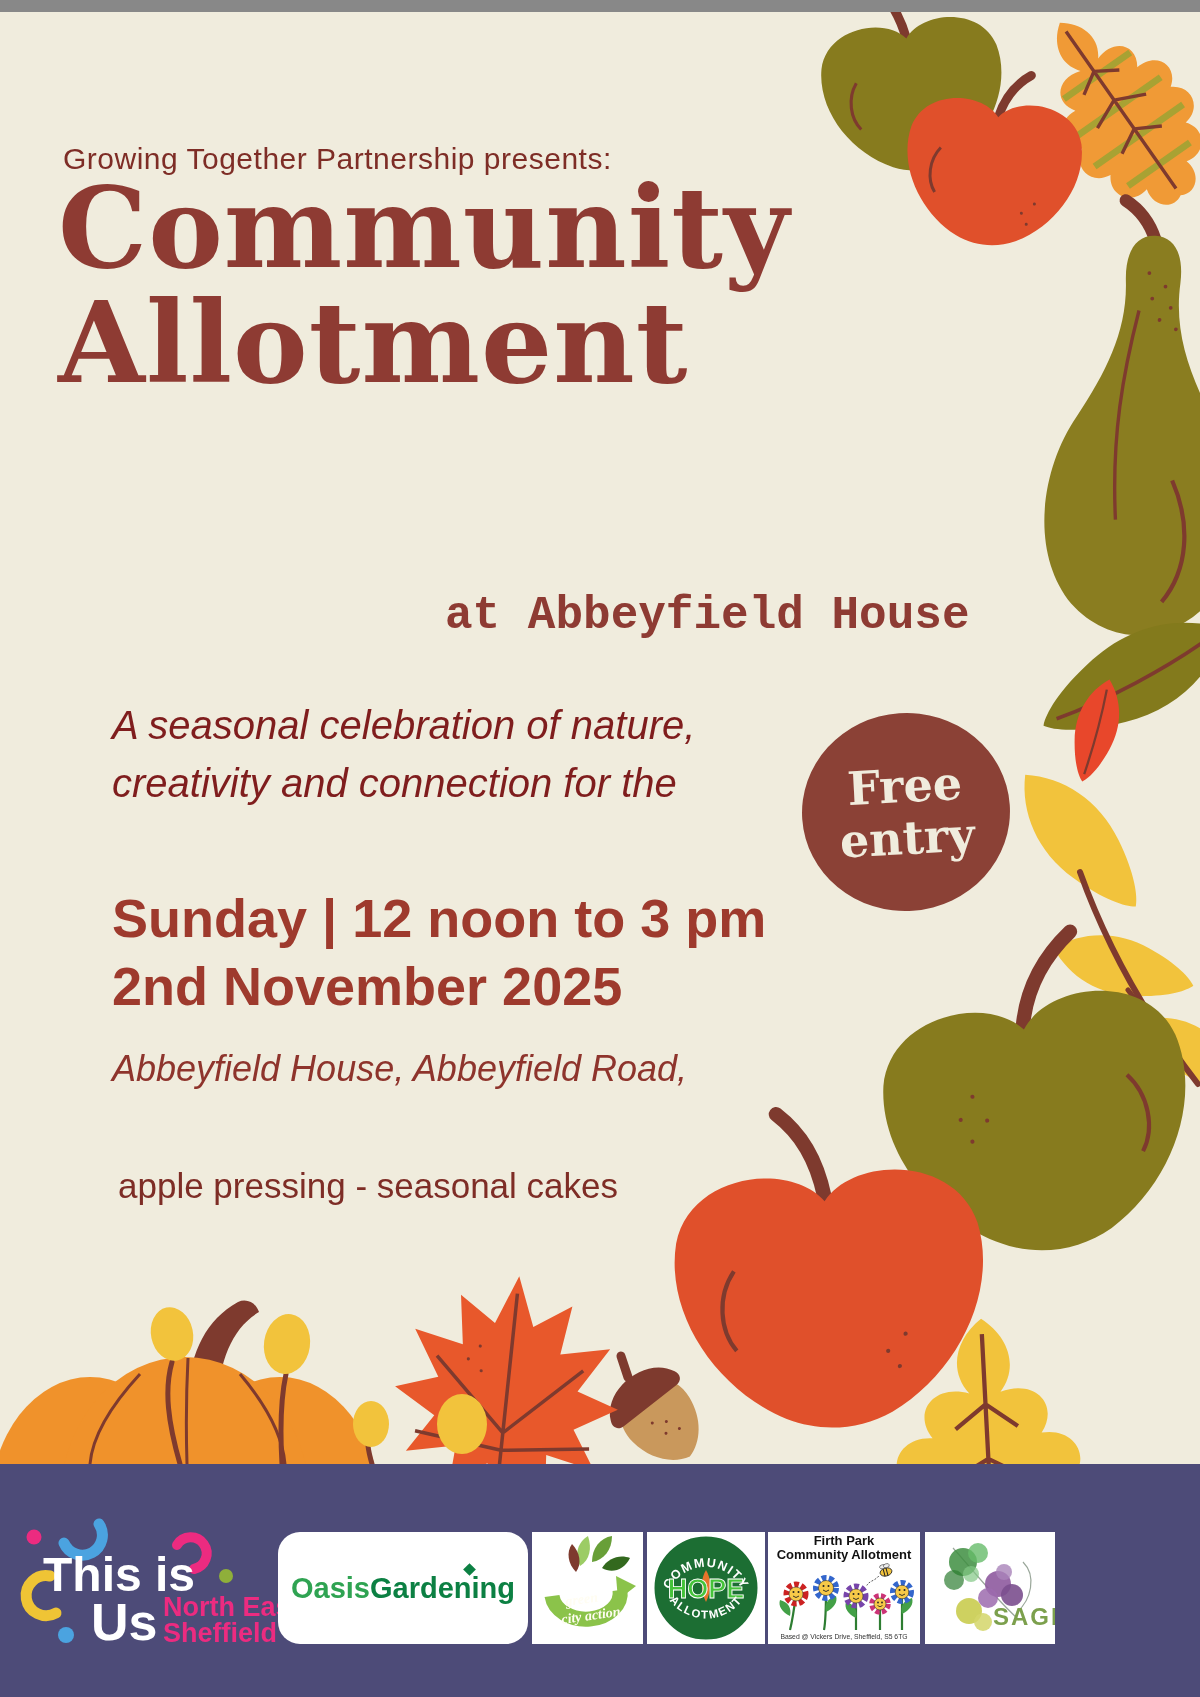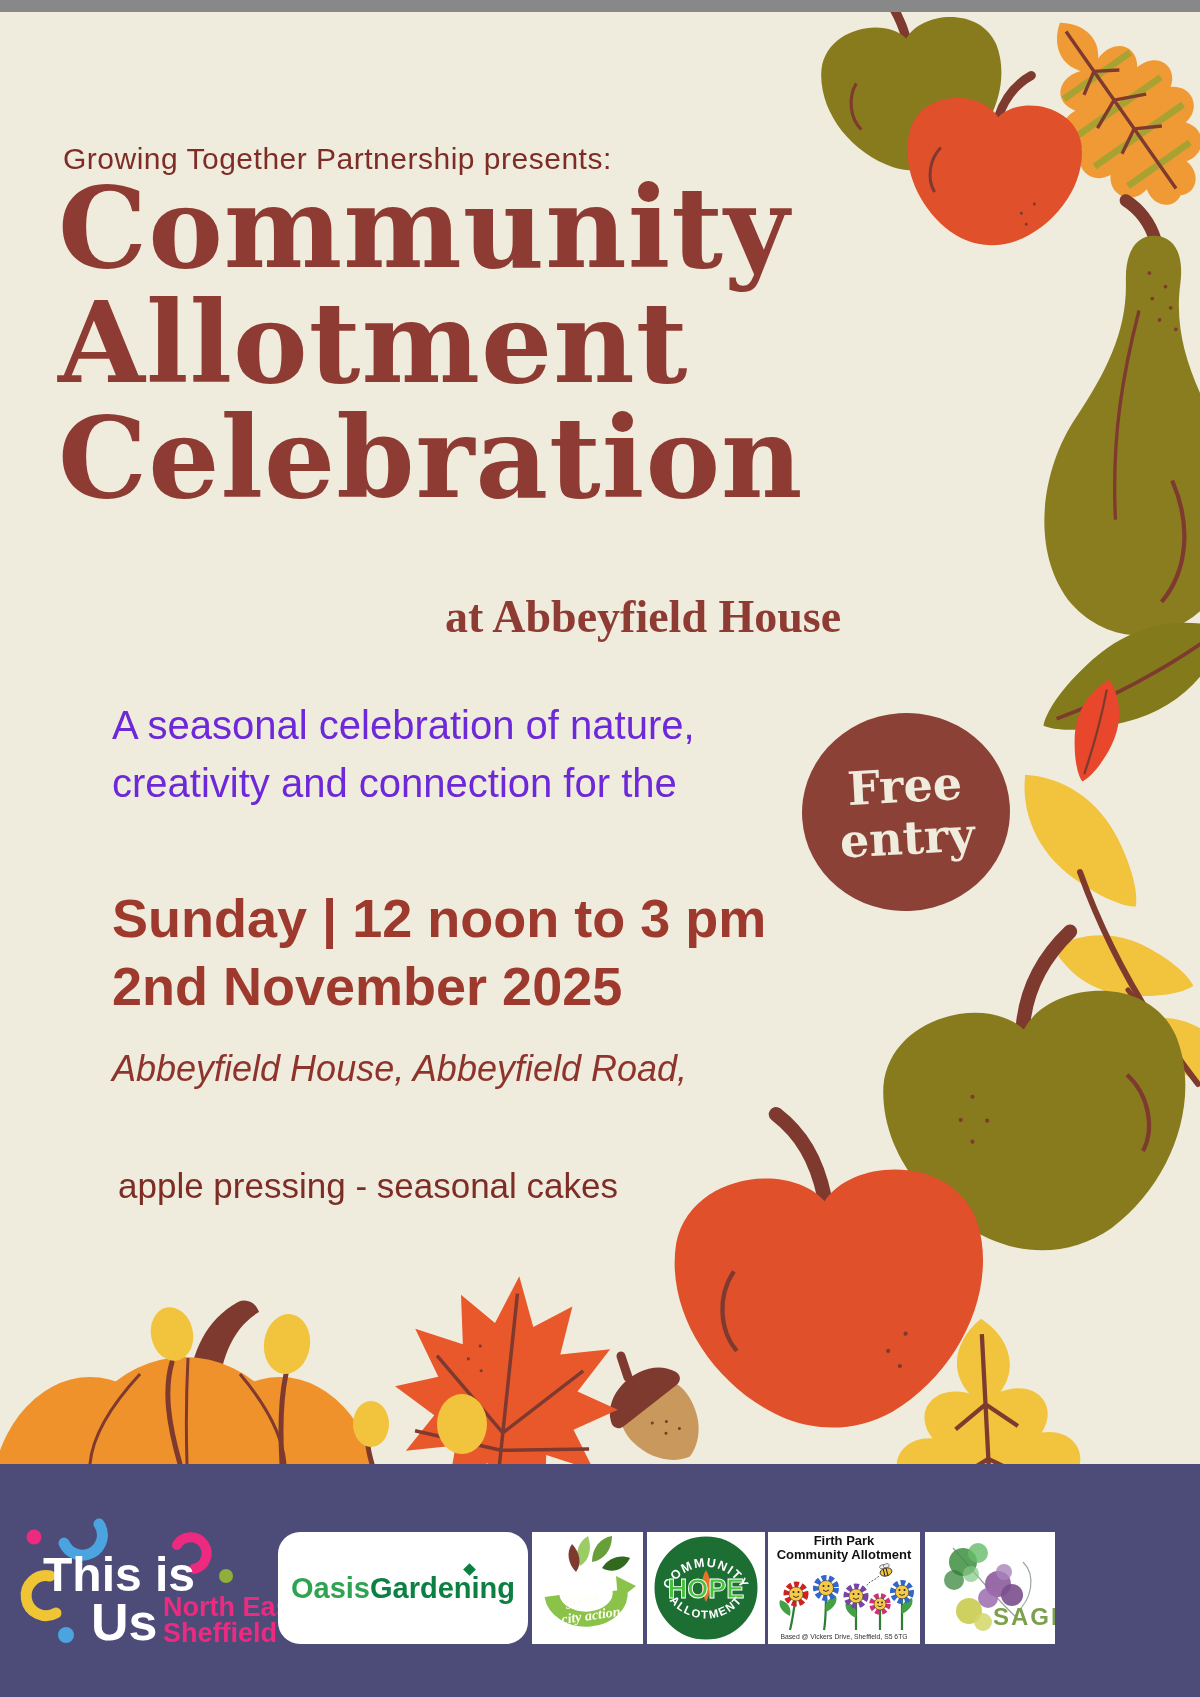--- a/index.html
+++ b/index.html
@@ -3,23 +3,23 @@
 <meta charset="utf-8">
 <style>
   html,body{margin:0;padding:0;background:#888;}
   .poster{position:relative;width:1200px;height:1697px;background:#F0ECDD;overflow:hidden;
           font-family:"Liberation Sans",sans-serif;margin:12px auto;padding-left:16px;}
   .abs{position:absolute;}
   .deco-layer{left:0;top:0;width:1200px;height:1697px;}
   .presents{left:63px;top:130px;font-size:30px;color:#7E2D26;letter-spacing:.5px;}
   .title{left:58px;top:158px;font-family:"DejaVu Serif",serif;font-weight:700;
          font-size:112px;line-height:115px;color:#8E3B33;letter-spacing:1px;}
-  .subtitle{left:445px;top:578px;font-family:Liberation Serif, serif;font-weight:700;
+  .subtitle{left:445px;top:578px;font-family:Liberation Mono, monospace;font-weight:700;
             font-size:46px;color:#8E3B33;}
-  .desc{left:112px;top:684px;font-size:40px;line-height:58px;color:#6d28d9;}
+  .desc{left:112px;top:684px;font-style:italic;font-size:40px;line-height:58px;color:#7f1d1d;}
   .when{left:112px;top:872px;font-weight:700;font-size:54px;line-height:68px;color:#9E3A2D;}
   .addr{left:112px;top:1032px;font-weight:400;font-style:italic;font-size:36px;line-height:50px;color:#8E342C;}
   .crafts{left:118px;top:1154px;font-size:35px;line-height:40px;color:#7E2D26;}
   .badge-text{left:800px;top:748px;width:212px;text-align:center;font-family:"DejaVu Serif",serif;
               font-weight:700;font-size:46px;line-height:52px;color:#F0ECDD;transform:rotate(-3deg);}
   .footer{left:0;top:1452px;width:1200px;height:245px;background:#4D4B78;}
   .tiu-svg{left:14px;top:10px;}
   .logo-box{position:absolute;top:68px;height:112px;background:#FFFFFF;overflow:hidden;}
   .box-oasis{left:278px;width:250px;display:flex;align-items:center;justify-content:center;border-radius:22px;}
   .box-gca{left:532px;width:111px;}
@@ -160,21 +160,20 @@
     </g>
 
     <ellipse cx="906" cy="800" rx="104" ry="99" transform="rotate(-4 906 800)" fill="#8B4136"></ellipse>
   </svg>
 
   <div class="abs presents">Growing Together Partnership presents:</div>
 
   <div class="abs title">
     <div>Community</div>
     <div>Allotment</div>
-    <div>Celebration</div>
   </div>
 
   <div class="abs subtitle">at Abbeyfield House</div>
 
   <div class="abs desc">
     <div>A seasonal celebration of nature,</div>
     <div>creativity and connection for the</div>
   </div>
 
   <div class="abs badge-text">

